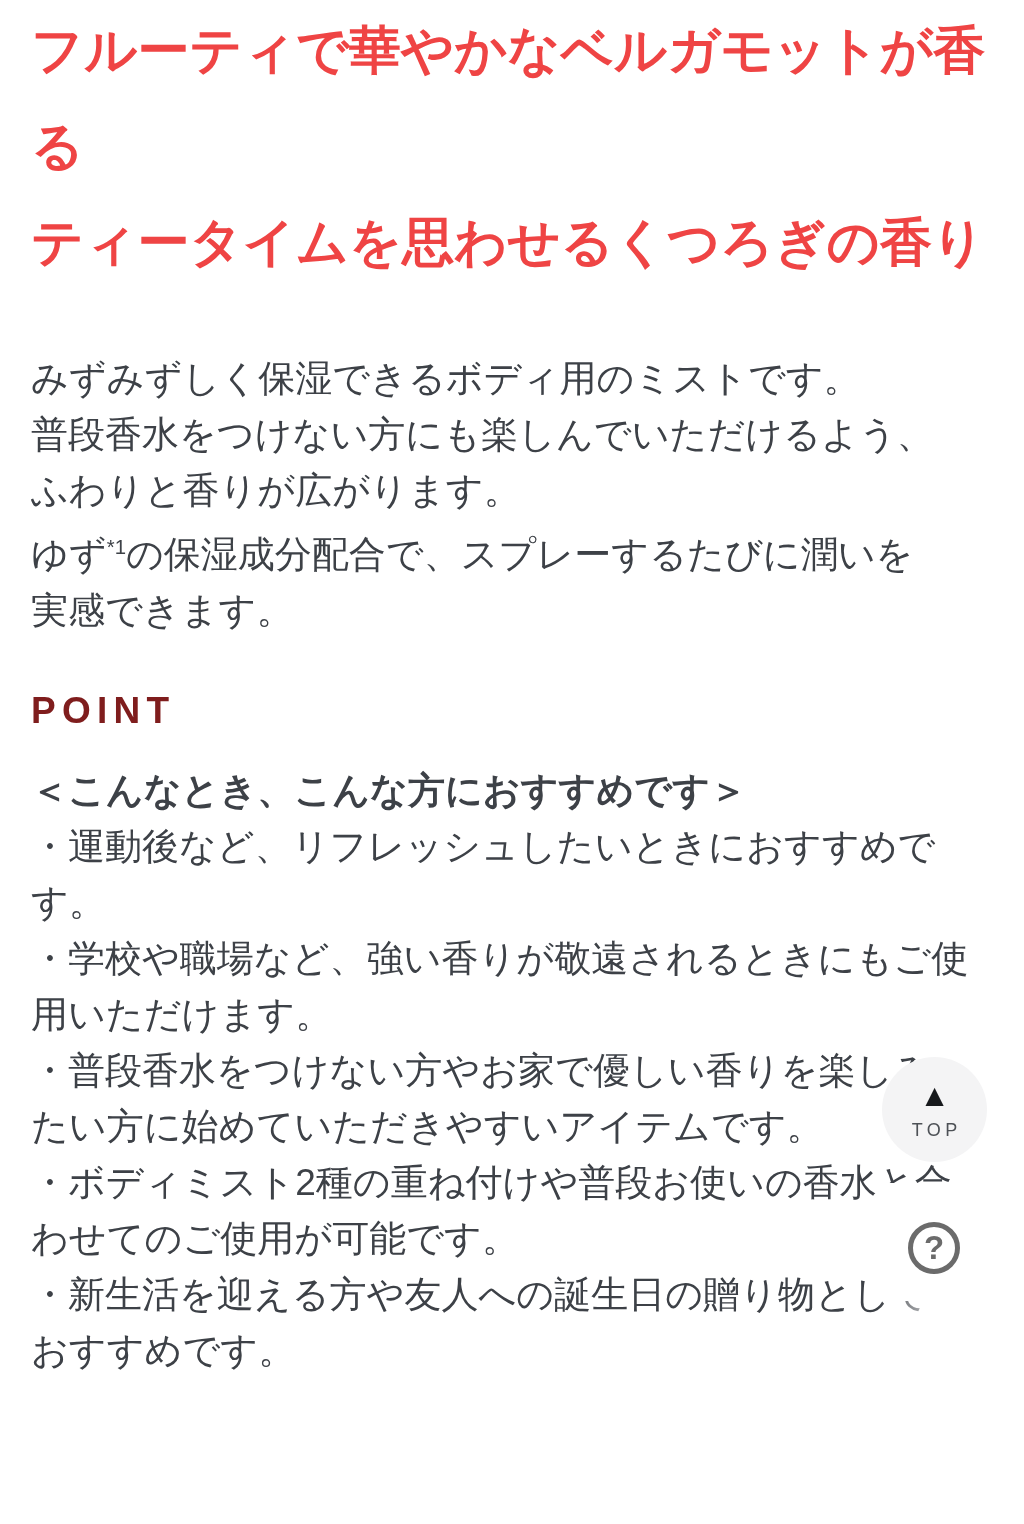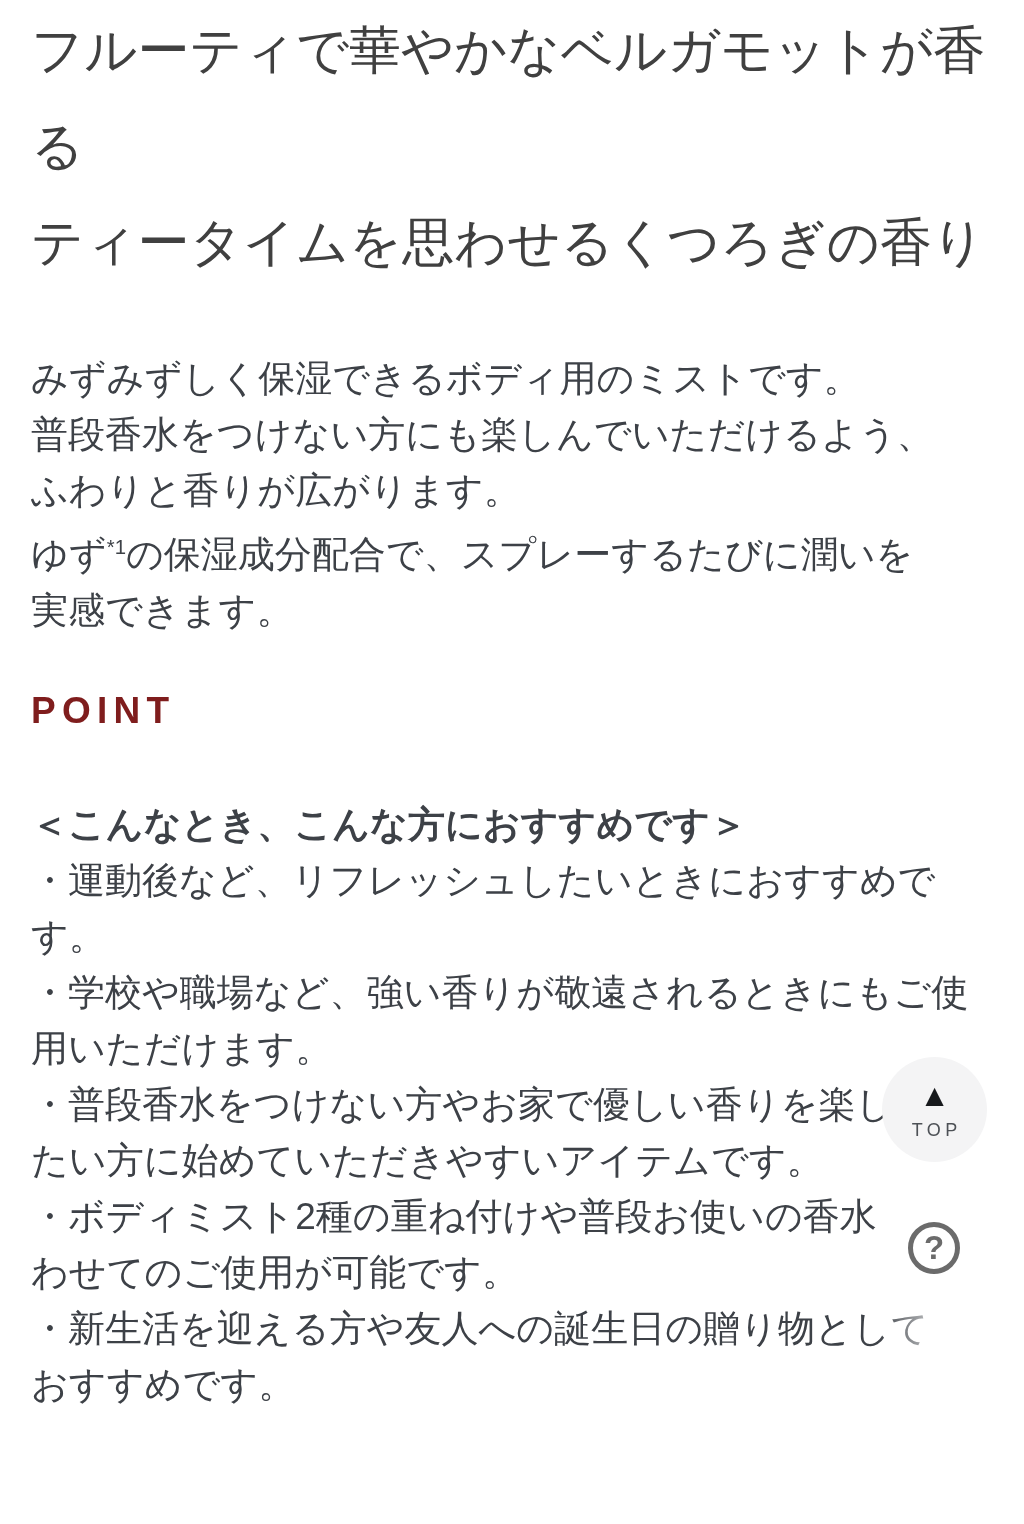--- a/index.html
+++ b/index.html
@@ -10,37 +10,37 @@
     background:#ffffff;
     color:#3d4147;
     font-family:"Liberation Sans","DejaVu Sans",sans-serif;
     font-weight:400;
   }
   .content { padding:2px 30px 0 31px; }
 
   .catchcopy {
     font-size:52px;
     line-height:96px;
-    font-weight:400;
-    color:#404040;
+    font-weight:700;
+    color:#ef4444;
   }
   .body-text {
     font-size:37px;
     line-height:56px;
     color:#3d4147;
   }
   .intro { margin-top:61px; }
   .point-title {
     margin-top:44px;
     font-size:37px;
     line-height:56px;
     letter-spacing:0.17em;
     color:#7f1d1d;
   }
-  .recommend-heading { margin-top:58px; }
+  .recommend-heading { margin-top:24px; }
   sup { font-size:0.55em; vertical-align:super; letter-spacing:0; }
 
   
   .top-button {
     position:absolute;
     left:882px; top:1057px;
     width:105px; height:105px;
     border-radius:50%;
     background:#f4f4f5;
     border:none;

